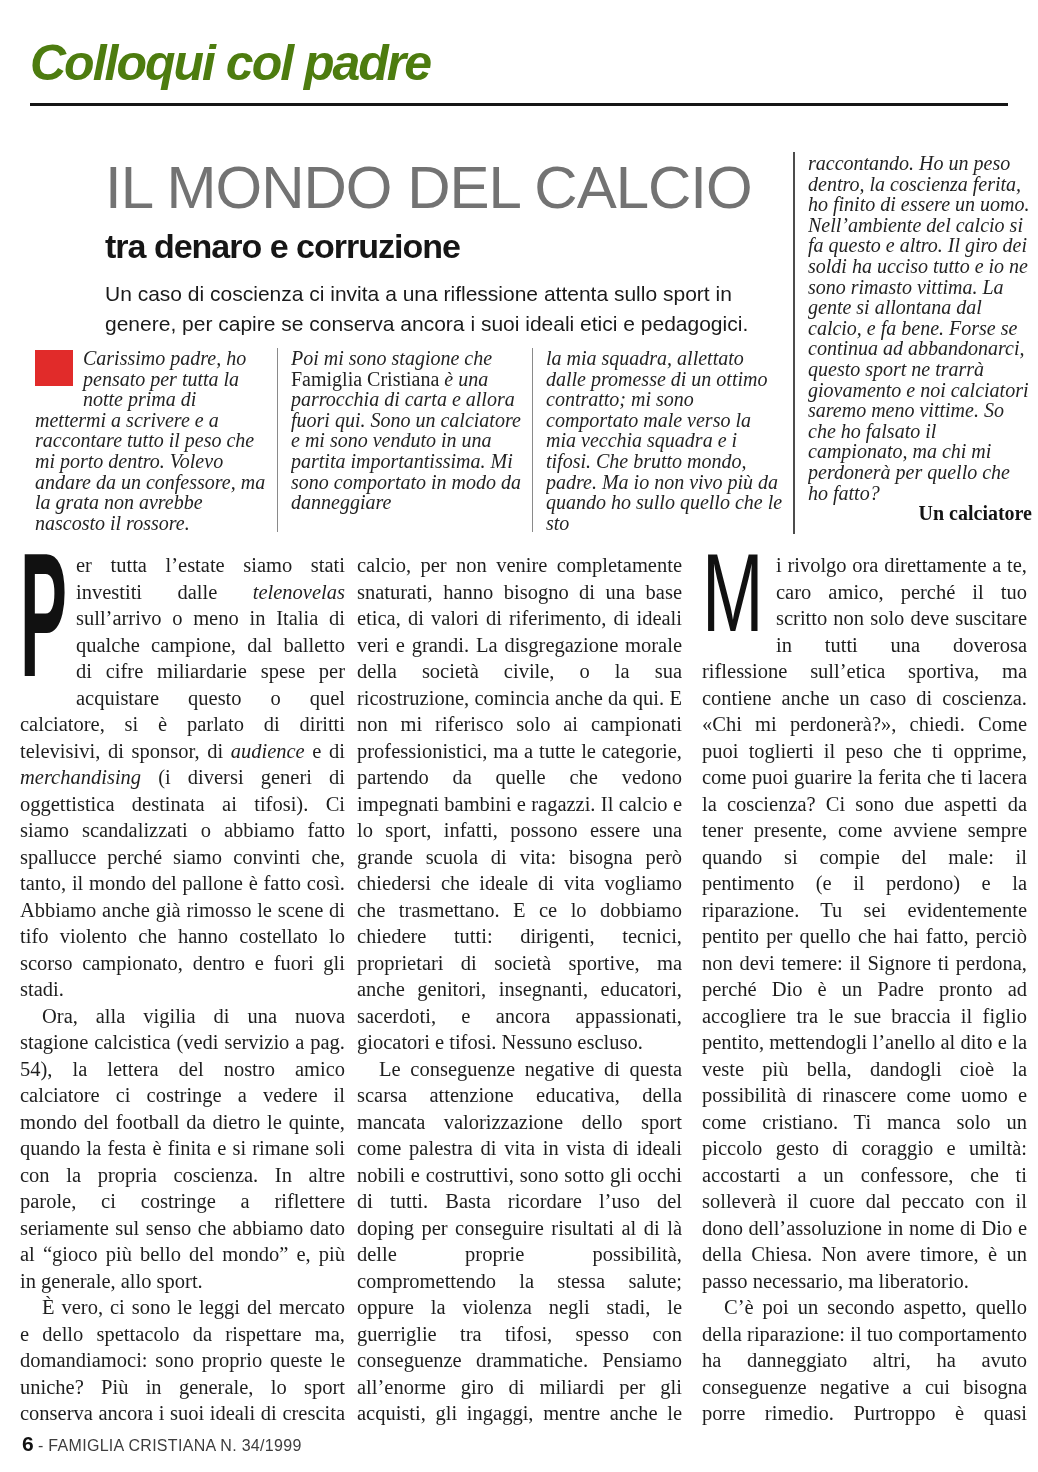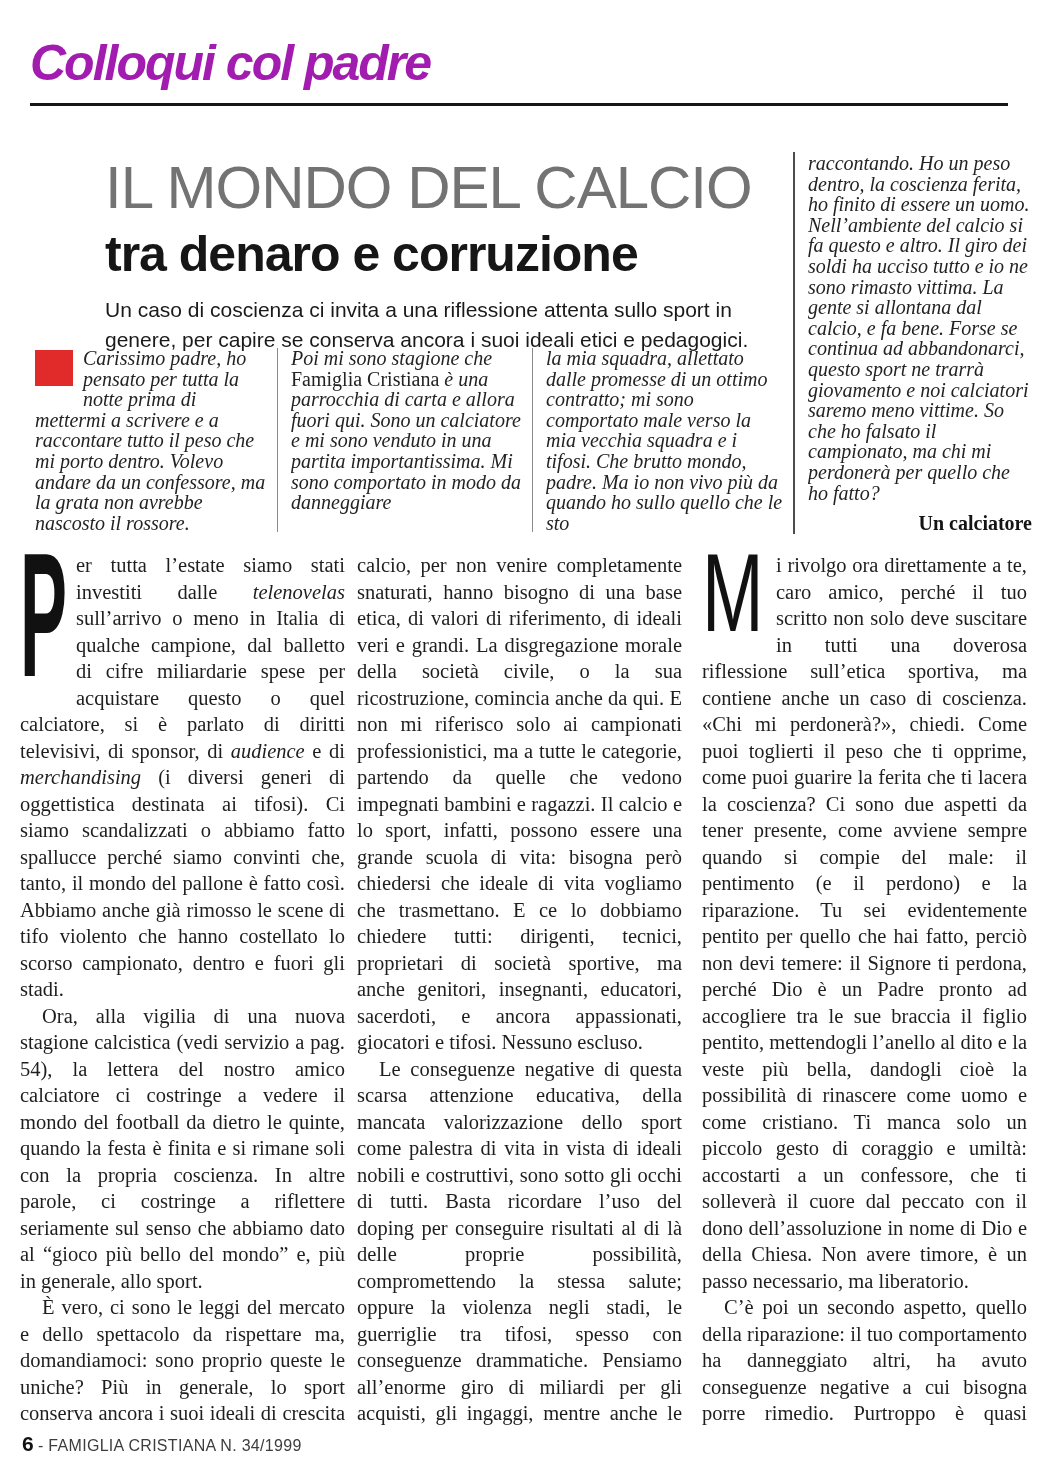--- a/index.html
+++ b/index.html
@@ -2,43 +2,43 @@
 <html lang="it"><head>
 <meta charset="utf-8">
 <style>
   html,body{margin:0;padding:0;background:#ffffff;}
   .page{position:relative;width:1038px;height:1472px;background:#ffffff;overflow:hidden;
         font-family:"Liberation Serif",serif;color:#1c1c1c;}
 
   
   .kicker{position:absolute;left:30px;top:34px;margin:0;
           font-family:"Liberation Sans",sans-serif;font-style:italic;font-weight:bold;
-          font-size:50px;letter-spacing:-2px;color:#a21caf;white-space:nowrap;}
+          font-size:50px;letter-spacing:-2px;color:#4d7c0f;white-space:nowrap;}
   .kicker-rule{position:absolute;left:30px;top:103px;width:978px;height:3px;background:#161616;}
 
   
   .headline{position:absolute;left:105px;top:156px;width:690px;}
   .title{font-family:"Liberation Sans",sans-serif;font-weight:100;
          font-size:60px;line-height:1.05;letter-spacing:-1px;color:#737373;white-space:nowrap;}
   .subtitle{font-family:"Liberation Sans",sans-serif;font-weight:bold;
-            font-size:50px;line-height:1;margin-top:10px;color:#161616;letter-spacing:-1px;}
+            font-size:34px;line-height:1;margin-top:10px;color:#161616;letter-spacing:-1px;}
   .standfirst{font-family:"Liberation Sans",sans-serif;font-size:21px;line-height:30px;
               margin:16px 0 0 0;color:#1a1a1a;width:685px;}
 
   
   .letter-col{position:absolute;font-style:italic;font-size:20px;line-height:20.6px;
               color:#232323;overflow:hidden;}
   .letter-col .roman{font-style:normal;}
   .lc1{left:35px;top:348px;width:237px;height:186px;}
   .lc2{left:291px;top:348px;width:237px;height:186px;}
   .lc3{left:546px;top:348px;width:237px;height:186px;}
   .lc4{left:808px;top:153px;width:224px;height:382px;}
   .redsq{float:left;width:38px;height:36px;background:#e12b2a;margin:2px 10px 4px 0;}
   .signature{display:block;text-align:right;font-style:normal;font-weight:bold;
-             font-size:20px;margin-top:10px;color:#141414;}
+             font-size:20px;margin-top:0;color:#141414;}
   .vrule{position:absolute;background:#8a8a8a;width:2px;}
   .vr1{left:277px;top:348px;height:184px;width:1px;}
   .vr2{left:532px;top:348px;height:184px;width:1px;}
   .vr3{left:793px;top:152px;height:382px;width:2px;background:#4c4c4c;}
 
   
   .body-col{position:absolute;top:552px;width:325px;height:878px;
             font-size:20.5px;line-height:26.5px;text-align:justify;color:#1e1e1e;
             hyphens:auto;-webkit-hyphens:auto;overflow:hidden;}
   .bc1{left:20px;}

